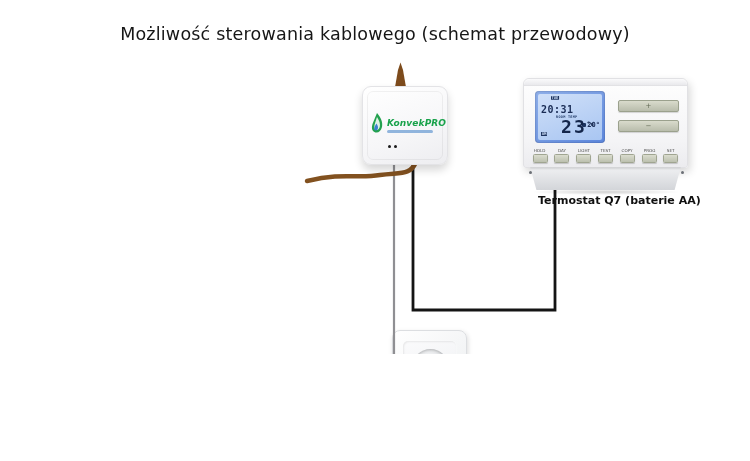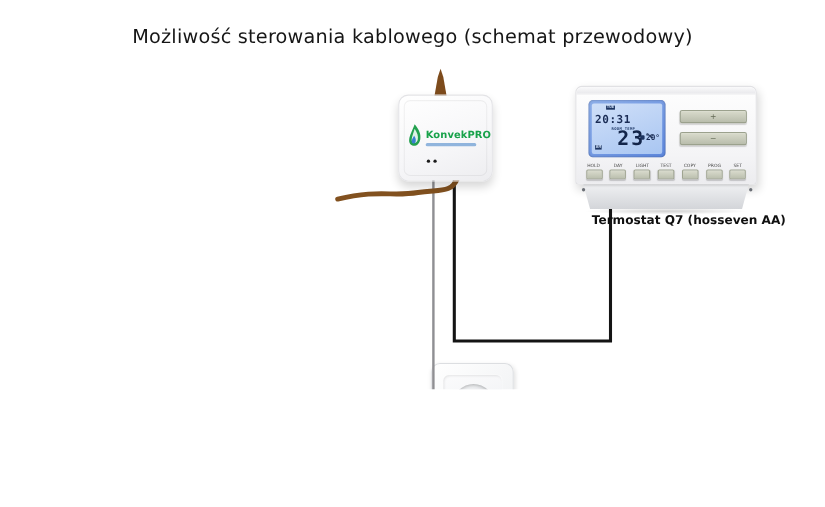--- a/index.html
+++ b/index.html
@@ -68,21 +68,21 @@
 
   
   .module {
     position:absolute; left:362px; top:86px; width:86px; height:79px;
     background:linear-gradient(160deg,#ffffff 0%,#f6f6f8 60%,#ededf0 100%);
     border:1px solid #e3e3e6; border-radius:9px;
     box-shadow:0 5px 9px rgba(0,0,0,.16); z-index:4;
   }
   .module-panel { position:absolute; inset:4px; border:1px solid rgba(0,0,0,.05); border-radius:6px; }
   .module-logo { position:absolute; left:6px; top:24px; display:flex; align-items:flex-start; gap:2px; }
-  .module-brand { font-size:9px; font-weight:bold; color:#18a24a; letter-spacing:.1px; margin-top:7px; }
+  .module-brand { font-size:9px; font-weight:bold; color:#18a24a; letter-spacing:.1px; margin-top:7px;font-style:italic; }
   .module-tagline { width:46px; height:3px; margin-top:2px; border-radius:1.5px; background:#6f9fd4; opacity:.75; filter:blur(.4px); }
   .module-dots { position:absolute; left:25px; bottom:16px; display:flex; gap:3px; }
   .module-dots i { width:3px; height:3px; border-radius:50%; background:#1b1b1b; }
 
   
   .thermo {
     position:absolute; left:523px; top:78px; width:165px; height:90px;
     background:linear-gradient(180deg,#fefefe 0%,#f4f4f6 70%,#ececef 100%);
     border:1px solid #e1e1e4; border-radius:6px 6px 3px 3px;
     box-shadow:2px 4px 9px rgba(0,0,0,.16); z-index:4;
@@ -256,21 +256,21 @@
         </div>
       <div class="thermo-key">
           <div class="klabel">SET</div>
           <div class="kbtn"></div>
         </div>
     </div>
   </div>
   <div class="thermo-flap"></div>
   <div class="thermo-screw" style="left:529px;top:171px;"></div>
   <div class="thermo-screw" style="left:681px;top:171px;"></div>
-  <div class="thermo-label">Termostat Q7 (hosseven AA)</div>
+  <div class="thermo-label">Termostat Q7 (baterie AA)</div>
 
   <div class="socket">
     <div class="socket-plate">
       <div class="socket-well">
         <div class="socket-hole l"></div>
         <div class="socket-hole r"></div>
         <div class="socket-pinhole"></div>
       </div>
     </div>
   </div>

